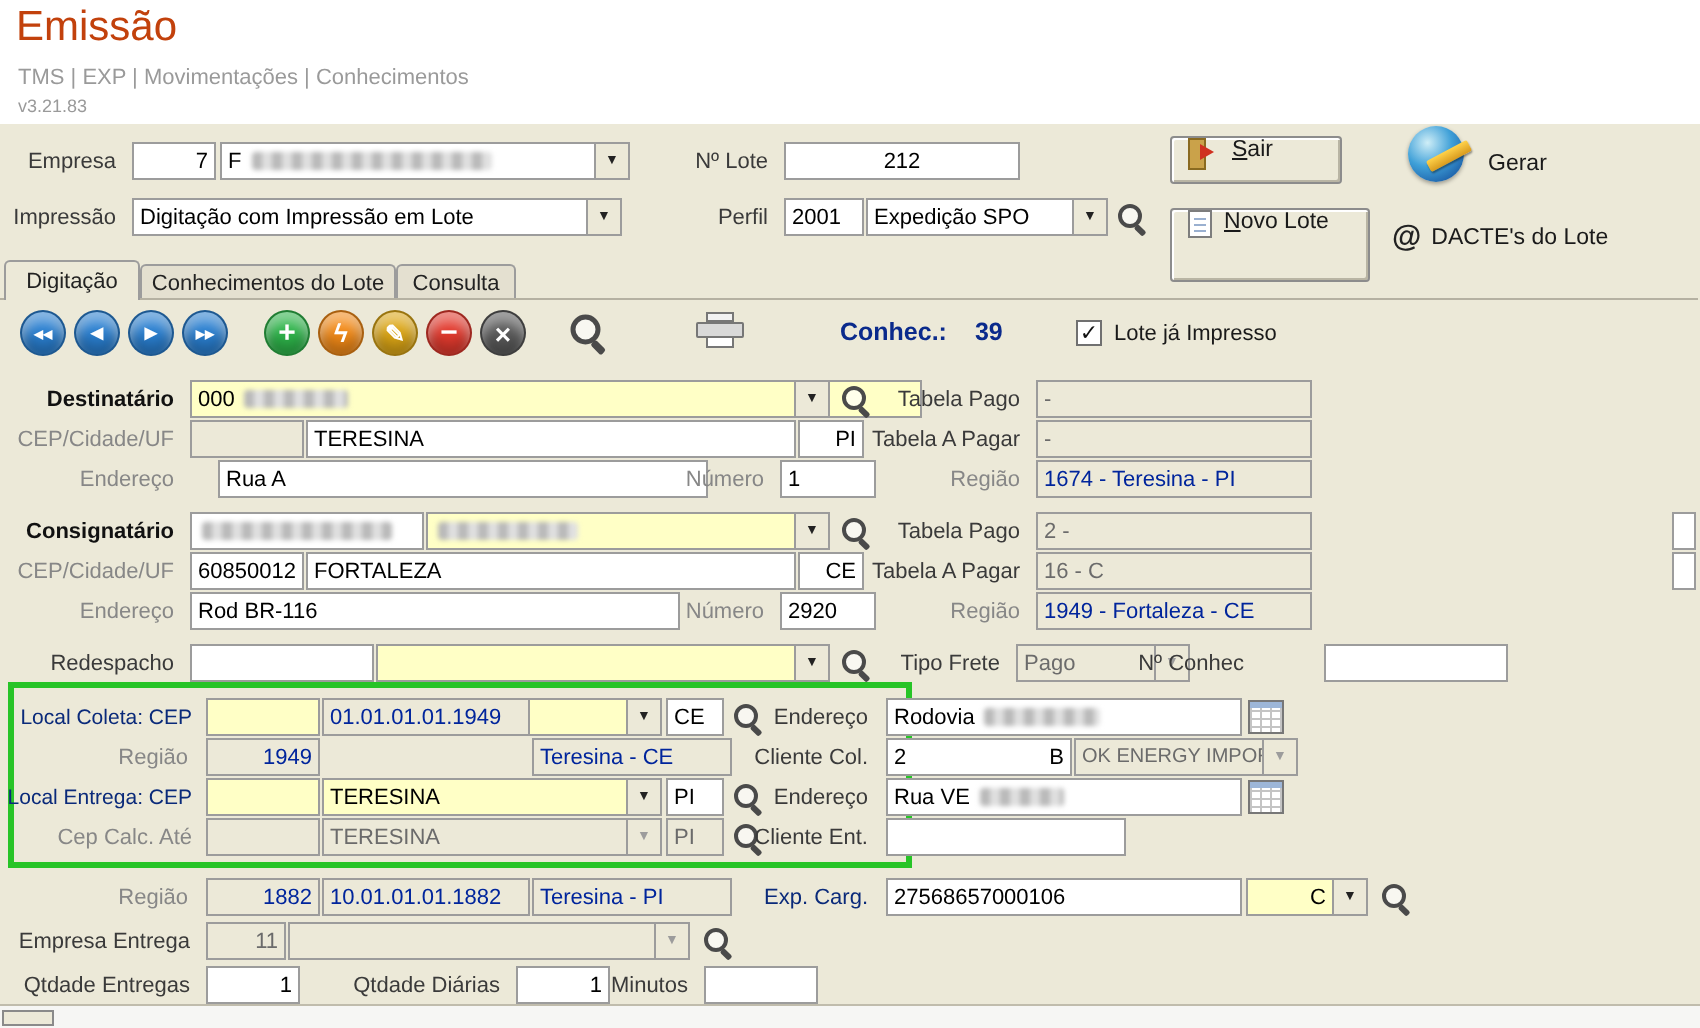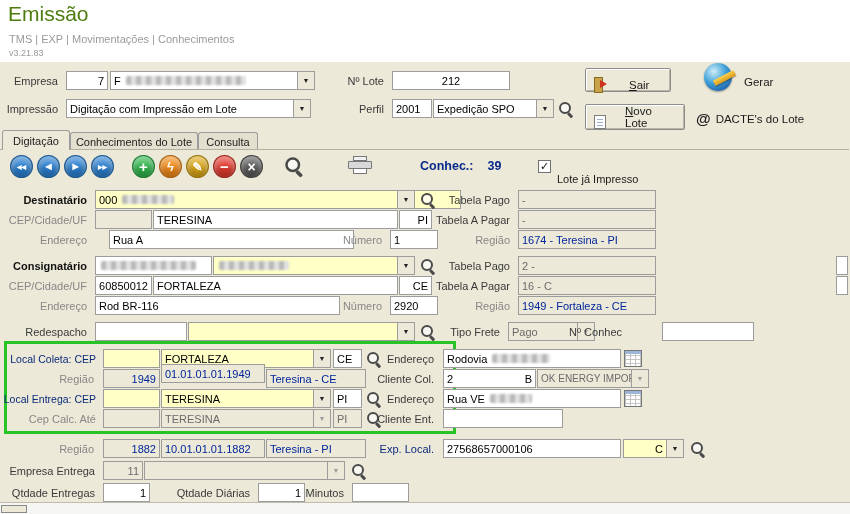--- a/index.html
+++ b/index.html
@@ -1,21 +1,21 @@
 <!DOCTYPE html>
 <html><head>
 <meta charset="utf-8">
 <style>
   * { box-sizing: border-box; }
   body { margin:0; background:#fff; font-family:"Liberation Sans", sans-serif; }
   .stage { position:relative; width:850px; height:514px; background:#fff; overflow:hidden; }
   .abs { position:absolute; }
   .bg { position:absolute; left:0; top:62px; width:850px; height:441px; background:#ece9d8; }
 
-  .title { position:absolute; left:8px; top:2px; font-size:21px; color:#4d7c0f; }
+  .title { position:absolute; left:8px; top:2px; font-size:21px; color:#c2410c; }
   .crumb { position:absolute; left:9px; top:33px; font-size:11px; color:#9a9a9a; }
   .ver   { position:absolute; left:9px; top:48px; font-size:9px; color:#9a9a9a; }
 
   .lbl { position:absolute; height:19px; display:flex; align-items:center; justify-content:flex-end;
          font-size:11px; color:#3a3a3a; padding-right:4px; white-space:nowrap; }
   .lbl.gray { color:#878787; }
   .lbl.b { font-weight:bold; color:#111; }
   .lbl.navy { font-weight:normal; color:#0a2a7a; }
 
   .fld { position:absolute; height:19px; background:#fff; border:1px solid #9c9c9c; font-size:11px;
@@ -53,21 +53,21 @@
   .printer .pbody { position:absolute; left:0; top:5px; width:24px; height:8px; background:#d9d9d9; border:1px solid #777; border-radius:1px; }
   .printer .ppaper { position:absolute; left:5px; top:12px; width:14px; height:6px; background:#fff; border:1px solid #777; }
 
   .gridico { position:absolute; width:18px; height:17px; background:#fff; border:1px solid #777; cursor:pointer;
              background-image:linear-gradient(#9db6d8 3px, transparent 3px),
                               repeating-linear-gradient(90deg,#c4c4c4 0 1px, transparent 1px 5px),
                               repeating-linear-gradient(#c4c4c4 0 1px, transparent 1px 4px); }
 
   .btn { position:absolute; background:#ece9d8; border:1px solid #8c8c8c; border-radius:2px; cursor:pointer;
          box-shadow: inset 1px 1px 0 #fff, inset -1px -1px 0 #b9b5a4;
-         display:flex; align-items:flex-end; gap:19px; padding:0 8px; font-size:11.5px; color:#1a1a1a; }
+         display:flex; align-items:flex-start; gap:6px; padding:0 8px; font-size:11.5px; color:#1a1a1a; }
   .btn span::first-letter { text-decoration:underline; }
 
   .exitico { position:relative; width:16px; height:14px; flex:none; }
   .exitico::before { content:''; position:absolute; left:0; top:0; width:7px; height:14px;
                      background:#caa24a; border:1px solid #8a6a20; }
   .exitico::after { content:''; position:absolute; left:6px; top:3px; width:0; height:0;
                     border-left:7px solid #d03020; border-top:4px solid transparent; border-bottom:4px solid transparent; }
 
   .sheetico { position:relative; width:12px; height:14px; background:#fff; border:1px solid #7d7d7d; flex:none; }
   .sheetico::before { content:''; position:absolute; left:2px; top:3px; right:2px; height:8px;
@@ -129,21 +129,21 @@
 
   <div class="lbl" style="left:2px;top:99px;width:60px">Impressão</div>
   <div class="fld" style="left:66px;top:99px;width:228px">Digitação com Impressão em Lote</div>
   <div class="dd" style="left:293px;top:99px">▼</div>
   <div class="lbl" style="left:340px;top:99px;width:48px">Perfil</div>
   <div class="fld" style="left:392px;top:99px;width:40px">2001</div>
   <div class="fld" style="left:433px;top:99px;width:104px">Expedição SPO</div>
   <div class="dd" style="left:536px;top:99px">▼</div>
   <div class="mag" style="left:558px;top:101px"></div>
 
-  <div class="btn" style="left:585px;top:104px;width:100px;height:26px">
+  <div class="btn" style="left:585px;top:104px;width:100px;height:37px">
     <span class="sheetico"></span>
     <span>Novo Lote</span>
   </div>
   <div class="abs" style="left:696px;top:110px;display:flex;align-items:center;gap:5px;cursor:pointer">
     <span style="font-size:15px;font-weight:bold;color:#222">@</span>
     <span style="font-size:11.5px;color:#1a1a1a">DACTE's do Lote</span>
   </div>
 
   <div class="tab active" style="left:2px;top:130px;width:68px;height:20px">Digitação</div>
   <div class="tab" style="left:70px;top:132px;width:128px;height:18px">Conhecimentos do Lote</div>
@@ -163,21 +163,21 @@
   <div class="printer" style="left:348px;top:156px">
     <span class="ptop"></span>
       <span class="pbody"></span>
       <span class="ppaper"></span>
   </div>
   <div class="conhec" style="left:420px;top:159px">
     <span>Conhec.:</span>
     <span>39</span>
   </div>
   <div class="cb" style="left:538px;top:160px"></div>
-  <div class="abs" style="left:557px;top:173px;font-size:11px;color:#1a1a1a">Lote já Impresso</div>
+  <div class="abs" style="left:557px;top:161px;font-size:11px;color:#1a1a1a">Lote já Impresso</div>
 
   <div class="lbl b" style="left:2px;top:190px;width:89px">Destinatário</div>
   <div class="fld y" style="left:95px;top:190px;width:366px">
     <span>000</span>
     <span class="redact" style="width:52px"></span>
   </div>
   <div class="dd" style="left:397px;top:190px">▼</div>
   <div class="mag" style="left:420px;top:192px"></div>
   <div class="lbl" style="left:428px;top:190px;width:86px">Tabela Pago</div>
   <div class="fld dis" style="left:518px;top:190px;width:138px">-</div>
@@ -245,21 +245,21 @@
   <div class="mag" style="left:366px;top:351px"></div>
   <div class="lbl" style="left:368px;top:349px;width:70px">Endereço</div>
   <div class="fld" style="left:443px;top:349px;width:178px">
     <span>Rodovia</span>
     <span class="redact" style="width:58px"></span>
   </div>
   <div class="gridico" style="left:624px;top:350px"></div>
 
   <div class="lbl gray" style="left:8px;top:369px;width:90px">Região</div>
   <div class="fld dis navy right" style="left:103px;top:369px;width:57px">1949</div>
-  <div class="fld dis navy" style="left:161px;top:364px;width:104px">01.01.01.01.1949</div>
+  <div class="fld dis navy" style="left:161px;top:349px;width:104px">01.01.01.01.1949</div>
   <div class="fld dis navy" style="left:266px;top:369px;width:100px">Teresina - CE</div>
   <div class="lbl" style="left:368px;top:369px;width:70px">Cliente Col.</div>
   <div class="fld between" style="left:443px;top:369px;width:93px">
     <span>2</span>
     <span>B</span>
   </div>
   <div class="fld dis small" style="left:537px;top:369px;width:95px">OK ENERGY IMPORTAC</div>
   <div class="dd dis" style="left:631px;top:369px">▼</div>
 
   <div class="lbl navy" style="left:8px;top:389px;width:92px;font-size:10.5px">Local Entrega: CEP</div>
@@ -281,21 +281,21 @@
   <div class="dd dis" style="left:313px;top:409px">▼</div>
   <div class="fld dis" style="left:333px;top:409px;width:29px">PI</div>
   <div class="mag" style="left:366px;top:411px"></div>
   <div class="lbl" style="left:368px;top:409px;width:70px">Cliente Ent.</div>
   <div class="fld" style="left:443px;top:409px;width:120px"></div>
 
   <div class="lbl gray" style="left:8px;top:439px;width:90px">Região</div>
   <div class="fld dis navy right" style="left:103px;top:439px;width:57px">1882</div>
   <div class="fld dis navy" style="left:161px;top:439px;width:104px">10.01.01.01.1882</div>
   <div class="fld dis navy" style="left:266px;top:439px;width:100px">Teresina - PI</div>
-  <div class="lbl navy" style="left:368px;top:439px;width:70px">Exp. Local.</div>
+  <div class="lbl navy" style="left:368px;top:439px;width:70px">Exp. Carg.</div>
   <div class="fld" style="left:443px;top:439px;width:178px">27568657000106</div>
   <div class="fld y right" style="left:623px;top:439px;width:44px">C</div>
   <div class="dd" style="left:666px;top:439px">▼</div>
   <div class="mag" style="left:690px;top:441px"></div>
 
   <div class="lbl" style="left:2px;top:461px;width:97px">Empresa Entrega</div>
   <div class="fld dis right" style="left:103px;top:461px;width:40px">11</div>
   <div class="fld dis" style="left:144px;top:461px;width:184px"></div>
   <div class="dd dis" style="left:327px;top:461px">▼</div>
   <div class="mag" style="left:351px;top:463px"></div>

